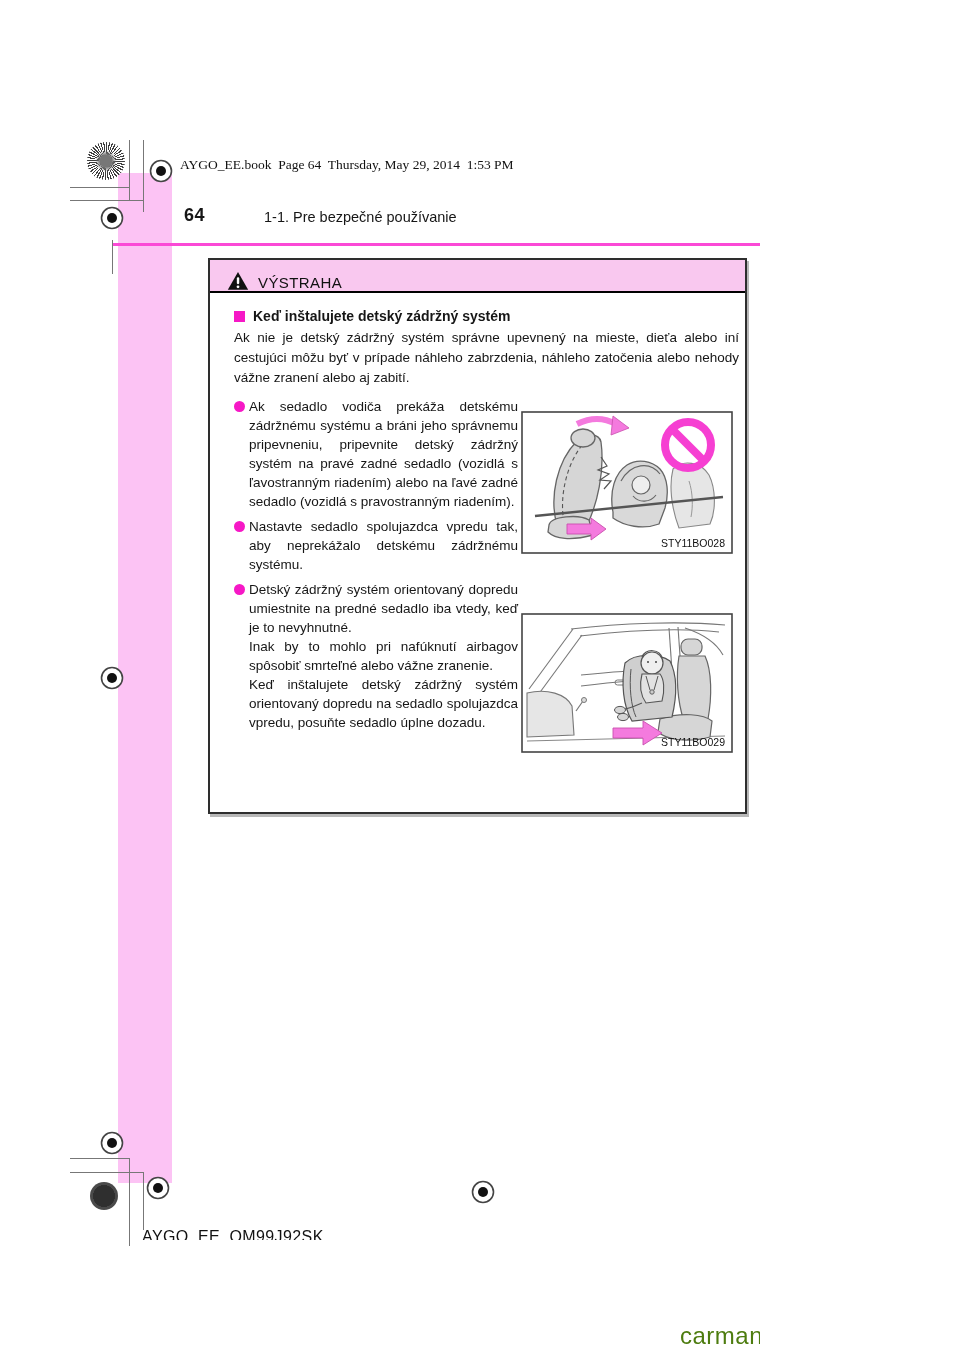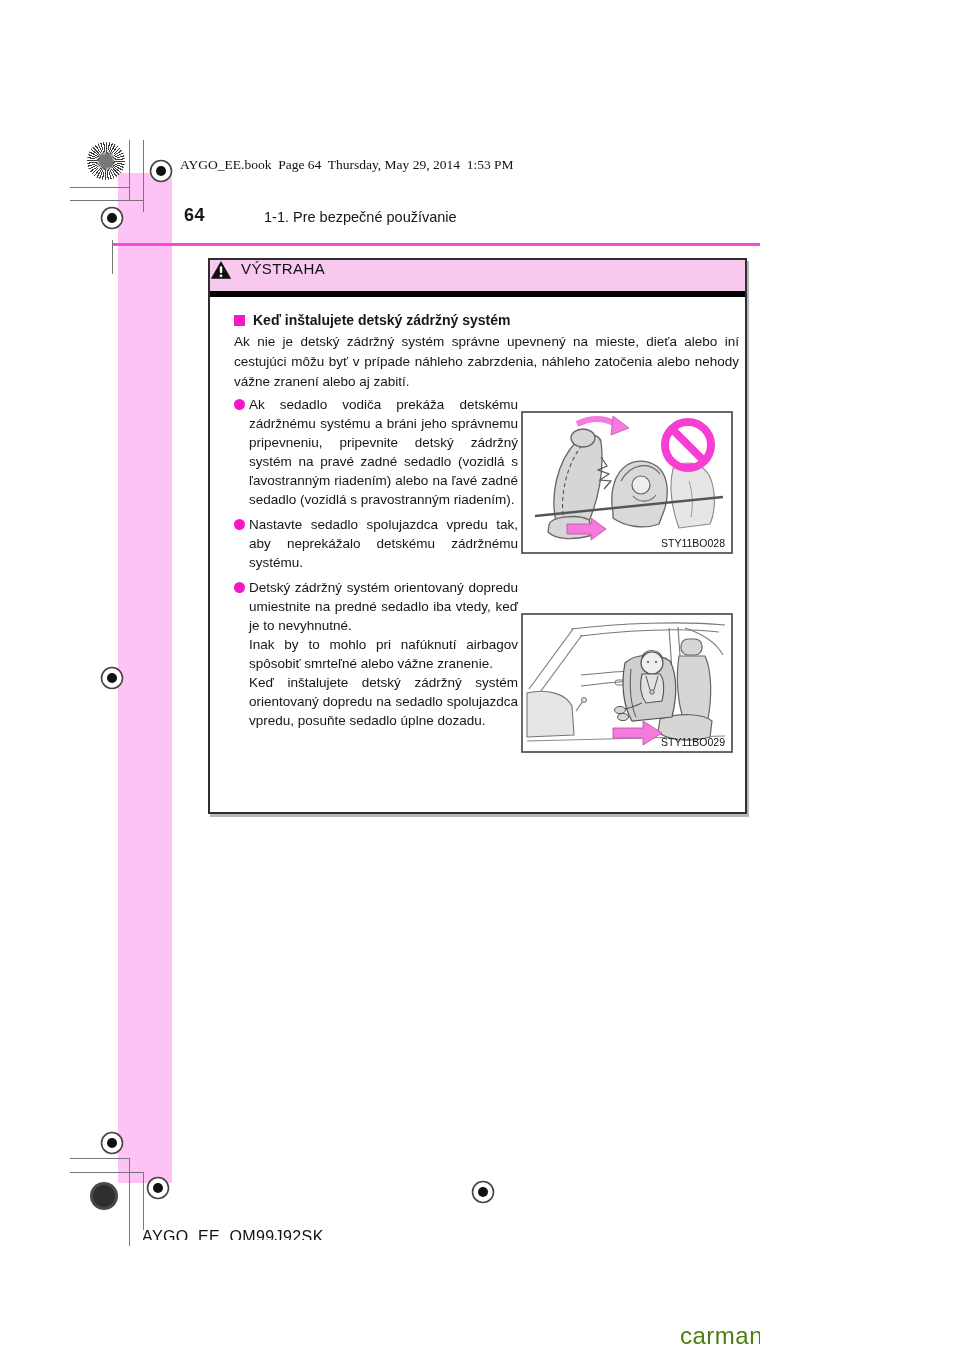--- a/index.html
+++ b/index.html
@@ -10,28 +10,28 @@
   .stripe{position:absolute;left:118px;top:173px;width:54px;height:1010px;background:#fcc3f4;z-index:1;}
   .print-header{position:absolute;left:180px;top:157px;font-family:"Liberation Serif",serif;
                 font-size:13.5px;color:#111;white-space:pre;z-index:2;}
   .page-num{position:absolute;left:184px;top:205px;font-size:18px;font-weight:bold;letter-spacing:.5px;z-index:2;}
   .section-title{position:absolute;left:264px;top:209px;font-size:14.5px;z-index:2;}
   .header-rule{position:absolute;left:112px;top:243px;width:726px;height:3px;background:#fb49d6;z-index:2;}
 
   
   .warnbox{position:absolute;left:208px;top:258px;width:535px;height:552px;background:#fff;
            border:2px solid #2e2e2e;box-shadow:2px 3px 0 rgba(0,0,0,.28);z-index:2;}
-  .warnbox-header{height:31px;background:#f9c8ef;border-bottom:6px solid #000000;
-                  display:flex;align-items:flex-start;gap:9px;}
+  .warnbox-header{height:31px;background:#f9c8ef;border-bottom:2px solid #000000;
+                  display:flex;align-items:flex-end;gap:9px;padding-left:17px;}
   .warn-title{font-size:15px;letter-spacing:.4px;color:#111;}
   .warnbox-body{padding:11px 6px 0 24px;}
   .warn-heading{display:flex;gap:8px;align-items:flex-start;font-size:14px;font-weight:bold;margin:4px 0 4px 0;}
   .sq{flex:0 0 auto;width:11px;height:11px;background:#f618c6;margin-top:3px;}
   .intro{margin:0;font-size:13.5px;line-height:20px;text-align:justify;}
-  .bullets{width:284px;margin-top:3px;}
+  .bullets{width:284px;margin-top:9px;}
   .bullet{position:relative;padding-left:15px;margin:0 0 6px 0;font-size:13.5px;line-height:19px;text-align:justify;}
   .bullet .dot{position:absolute;left:0;top:4px;width:11px;height:11px;border-radius:50%;background:#f618c6;}
   .bullet p{margin:0;}
 
   
   .figure{position:absolute;left:311px;}
   .fig1{top:151px;}
   .fig2{top:353px;}
   .figure svg{display:block;}
 

